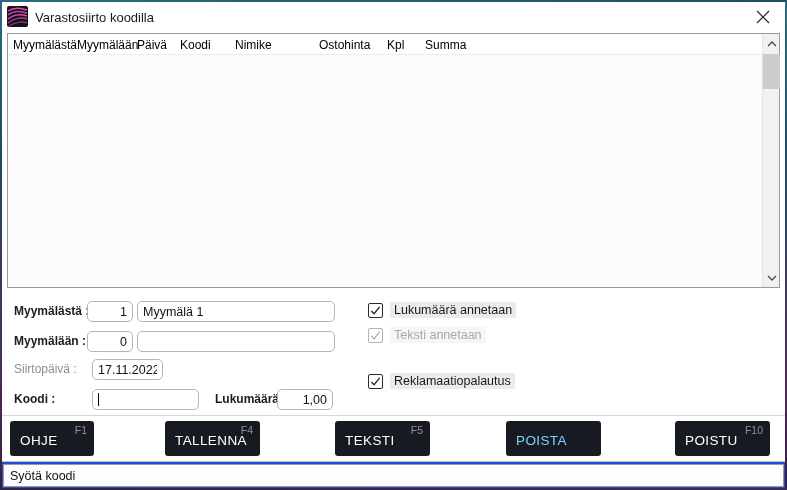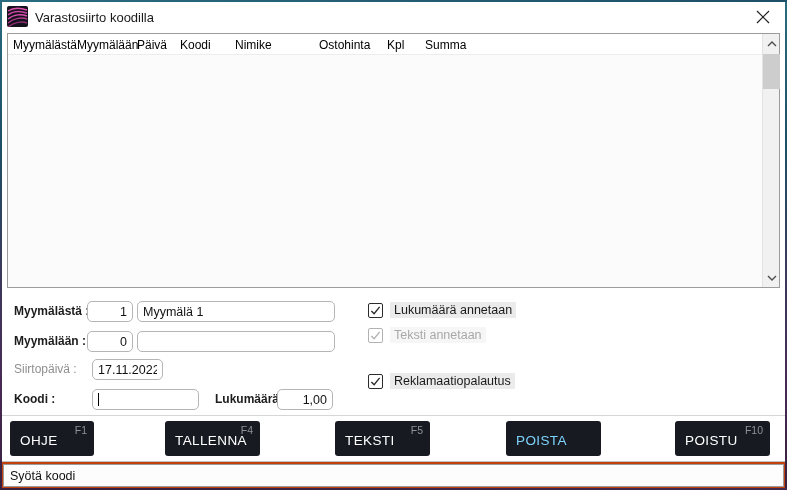--- a/index.html
+++ b/index.html
@@ -68,21 +68,21 @@
     position:absolute; top:421px; height:35px; background:#171a21; border:none; border-radius:3px;
     cursor:pointer; text-align:left;
   }
   .fn-btn .btn-label { position:absolute; left:10px; bottom:8px; font-size:13.5px; font-weight:normal;
     color:#ffffff; letter-spacing:0.4px; font-family:"Liberation Sans", sans-serif; }
   .fn-btn .btn-fkey { position:absolute; top:3px; right:7px; font-size:10.5px; color:#8d929b; }
   .fn-btn.disabled .btn-label { color:#7dd3fc; }
   .fn-btn.disabled .btn-fkey { color:#6b707a;margin-top:44px; }
 
   
-  .status-strip { position:absolute; left:2px; right:2px; bottom:2px; height:27px; background:#c2410c;
+  .status-strip { position:absolute; left:2px; right:2px; bottom:2px; height:27px; background:#1d4ed8;
     border-top:1px solid #c2c2c2; }
   .status-field { position:absolute; left:1px; right:1px; top:2px; bottom:1px; background:#fdfdfd;
     border:1px solid #9a9a9a; display:flex; align-items:center; padding-left:6px;
     font-size:12.5px; color:#111; }
 </style>
 </head>
 <body>
 
 <div class="window">
 

